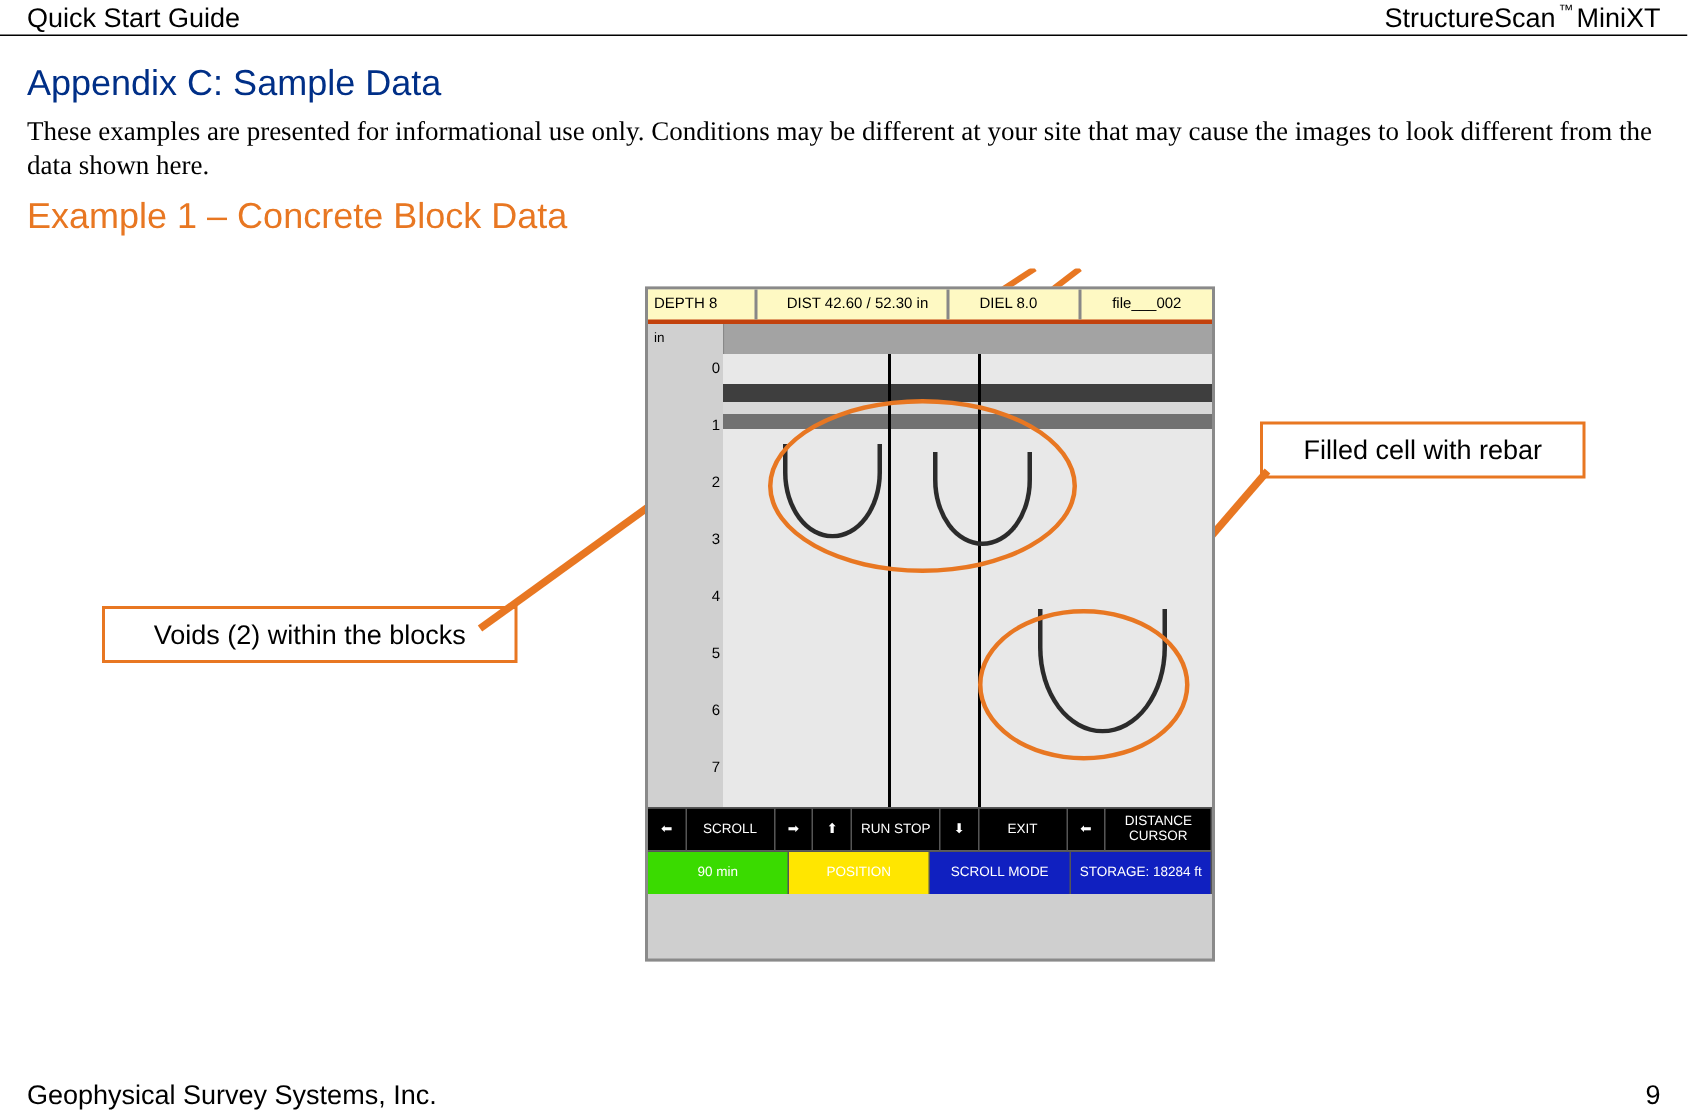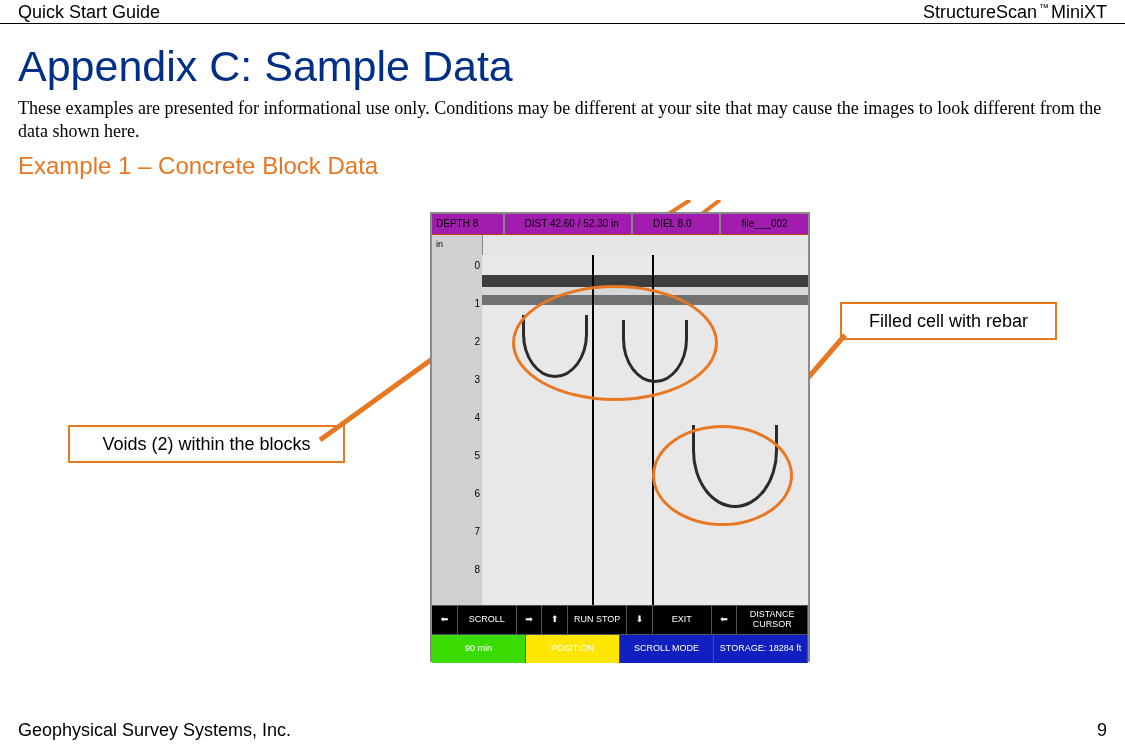--- a/index.html
+++ b/index.html
@@ -19,21 +19,21 @@
     padding: 2px 18px 0 18px;
     border-bottom: 1.5px solid #000;
     font-size: 18px;
   }
   .page-header .left { }
   .page-header .right { display:flex; align-items:flex-start; }
   .page-header .tm { font-size: 10px; vertical-align: super; margin: 0 2px;}
   h1.appendix {
     color: #002f87;
     font-weight: 400;
-    font-size: 43px;
+    font-size: 24px;
     margin: 18px 18px 6px 18px;
   }
   p.intro {
     margin: 4px 18px 4px 18px;
     font-size: 18px;
     font-family: Georgia, "Times New Roman", serif;
     line-height: 1.3;
   }
   h2.example {
     color: #e87722;
@@ -54,38 +54,38 @@
     top: 62px;
     width: 380px;
     height: 450px;
     border: 2px solid #8a8a8a;
     background: #cfcfcf;
     box-sizing: border-box;
   }
   .device .statusbar {
     height: 20px;
     display: flex;
-    background: #a21caf;
-    border-bottom: 1px solid #c2410c;
+    background: #fef9c3;
+    border-bottom: 3px solid #c2410c;
     gap: 16px;
   }
   .device .statusbar div {
     flex: 1;
     font: 10px/20px Arial, sans-serif;
     color: #000;
     padding-left: 4px;
     border-right: 2px solid #888;
     white-space: nowrap;
     overflow: hidden;
   }
   .device .statusbar div:last-child { border-right: none; }
   .device .scan {
-    height: 370px;
+    height: 322px;
     position: relative;
-    background: #e5e5e5;
+    background: #a3a3a3;
     overflow: hidden;
   }
   .device .axis-v {
     position: absolute;
     left: 0; top: 0; bottom: 0; width: 50px;
     background: #d0d0d0;
     border-right: 1px solid #888;
   }
   .device .axis-v .unit {
     position:absolute; left:4px; top:4px; font:9px Arial;

